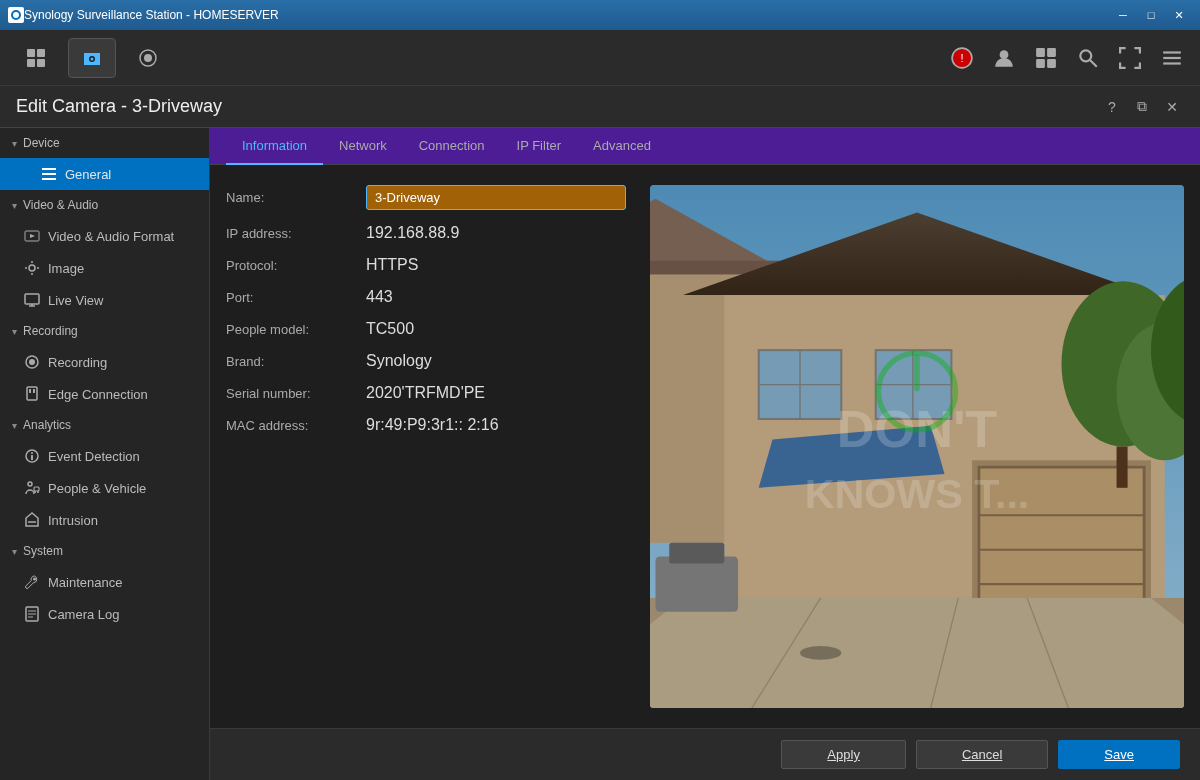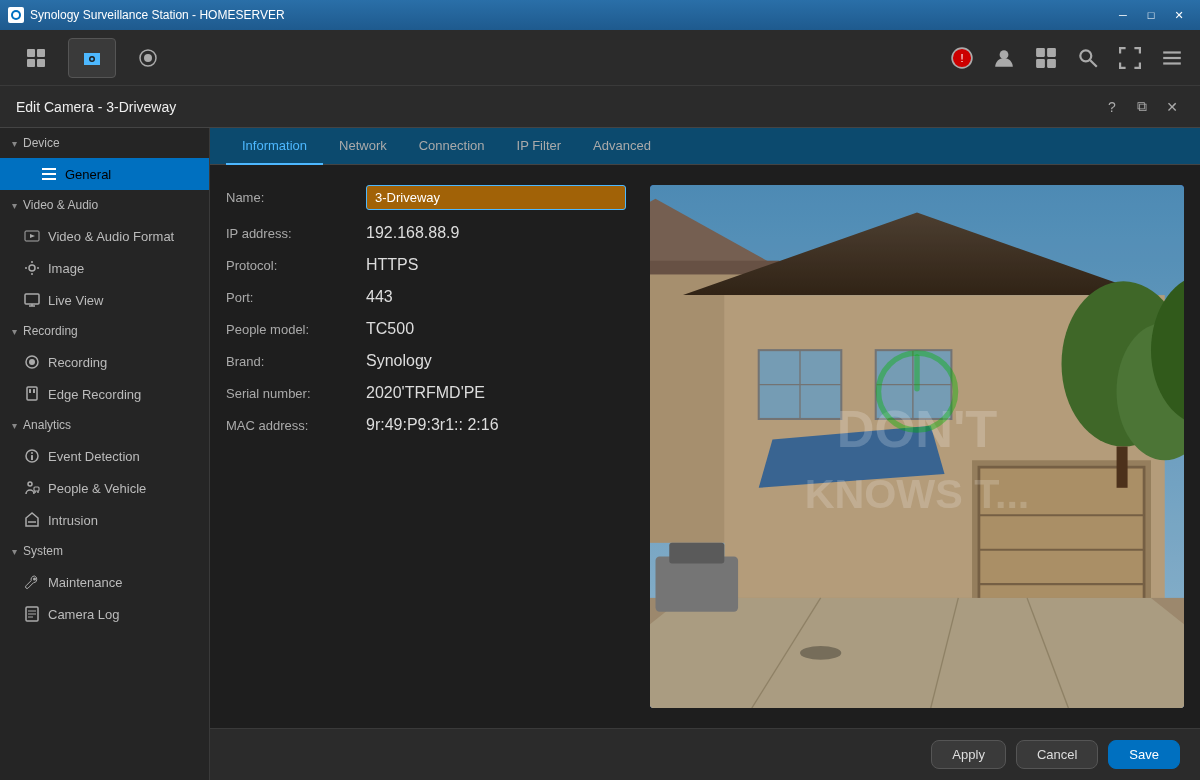--- a/index.html
+++ b/index.html
@@ -17,21 +17,21 @@
     #titlebar {
       height: 30px;
       background: linear-gradient(to bottom, #2a6fa8, #1e5a8e);
       display: flex;
       align-items: center;
       justify-content: space-between;
       padding: 0 8px;
       color: white;
       font-size: 12px;
     }
-    #titlebar-left { display: flex; align-items: center; gap: 6px; }
+    #titlebar-left { display: flex; align-items: center; }
     #titlebar-icon { width: 16px; height: 16px; background: #fff; border-radius: 2px; display: flex; align-items: center; justify-content: center; }
     #titlebar-icon svg { width: 12px; height: 12px; }
     #titlebar-controls { display: flex; gap: 2px; }
     .title-btn {
       width: 26px; height: 20px; background: transparent; border: none;
       color: white; cursor: pointer; font-size: 11px; display: flex; align-items: center; justify-content: center;
     }
 
     
     #toolbar {
@@ -66,21 +66,21 @@
     
     #dialog-header {
       height: 42px;
       background: #2b2b2b;
       display: flex;
       align-items: center;
       justify-content: space-between;
       padding: 0 16px;
       border-bottom: 1px solid #444;
     }
-    #dialog-title { color: #eee; font-size: 14px; font-weight: 400; }
+    #dialog-title { color: #eee; font-size: 18px; font-weight: 400; }
     #dialog-header-right { display: flex; gap: 6px; }
     .dialog-header-btn {
       width: 24px; height: 24px; background: transparent; border: none;
       color: #aaa; cursor: pointer; font-size: 14px; display: flex;
       align-items: center; justify-content: center; border-radius: 3px;
     }
 
     
     #sidebar {
       width: 210px;
@@ -97,37 +97,37 @@
     }
     .chevron { font-size: 10px; color: #888; }
 
     .sidebar-item {
       display: flex; align-items: center; gap: 8px;
       padding: 8px 12px 8px 24px;
       color: #bbb; cursor: pointer; font-size: 13px;
     }
     .sidebar-item.active {
       background: #0070c0;
-      color: #000000;
+      color: #e5e5e5;
       padding-left: 41px;
     }
     .sidebar-item svg { width: 16px; height: 16px; flex-shrink: 0; }
 
     
     #content {
       flex: 1;
       background: #1e1e1e;
       display: flex;
       flex-direction: column;
     }
 
     
     #tabs {
       display: flex;
-      background: #0c4a6e;
+      background: #4c1d95;
       border-bottom: 1px solid #444;
       padding: 0 16px;
     }
     .tab {
       padding: 10px 16px;
       cursor: pointer;
       color: #aaa;
       font-size: 13px;
       border-bottom: 2px solid transparent;
       margin-bottom: -1px;
@@ -193,27 +193,28 @@
       height: 52px;
       background: #2b2b2b;
       border-top: 1px solid #3a3a3a;
       display: flex;
       align-items: center;
       justify-content: flex-end;
       padding: 0 20px;
       gap: 10px;
     }
     .footer-btn {
-      padding: 6px 20px;
-      border-radius: 8px;
+      padding: 6px 45px;
+      border-radius: 2px;
       cursor: pointer;
       font-size: 13px;
       border: 1px solid #555;
       background: #3a3a3a;
       color: #ddd;
+      text-decoration: underline;
     }
     .footer-btn.primary {
       background: #0070c0;
       border-color: #0070c0;
       color: white;
     }
     .footer-btn.apply {
       background: #3a3a3a;
       border-color: #555;
       color: #ddd;
@@ -382,21 +383,21 @@
         <circle cx="8" cy="8" r="3" fill="#aaa"></circle>
       </svg>
       <span>Recording</span>
     </div>
     <div class="sidebar-item">
       <svg viewBox="0 0 16 16" fill="#aaa">
         <rect x="3" y="1" width="10" height="13" rx="1" fill="none" stroke="#aaa" stroke-width="1.5"></rect>
         <rect x="5" y="3" width="2" height="4" rx="0.5" fill="#aaa"></rect>
         <rect x="9" y="3" width="2" height="4" rx="0.5" fill="#aaa"></rect>
       </svg>
-      <span>Edge Recording</span>
+      <span>Edge Connection</span>
     </div>
 
     <div class="sidebar-section-header">
       <span class="chevron">▾</span>
       <span>Analytics</span>
     </div>
     <div class="sidebar-item">
       <svg viewBox="0 0 16 16" fill="#aaa">
         <circle cx="8" cy="8" r="6" fill="none" stroke="#aaa" stroke-width="1.5"></circle>
         <circle cx="8" cy="5" r="1" fill="#aaa"></circle>

